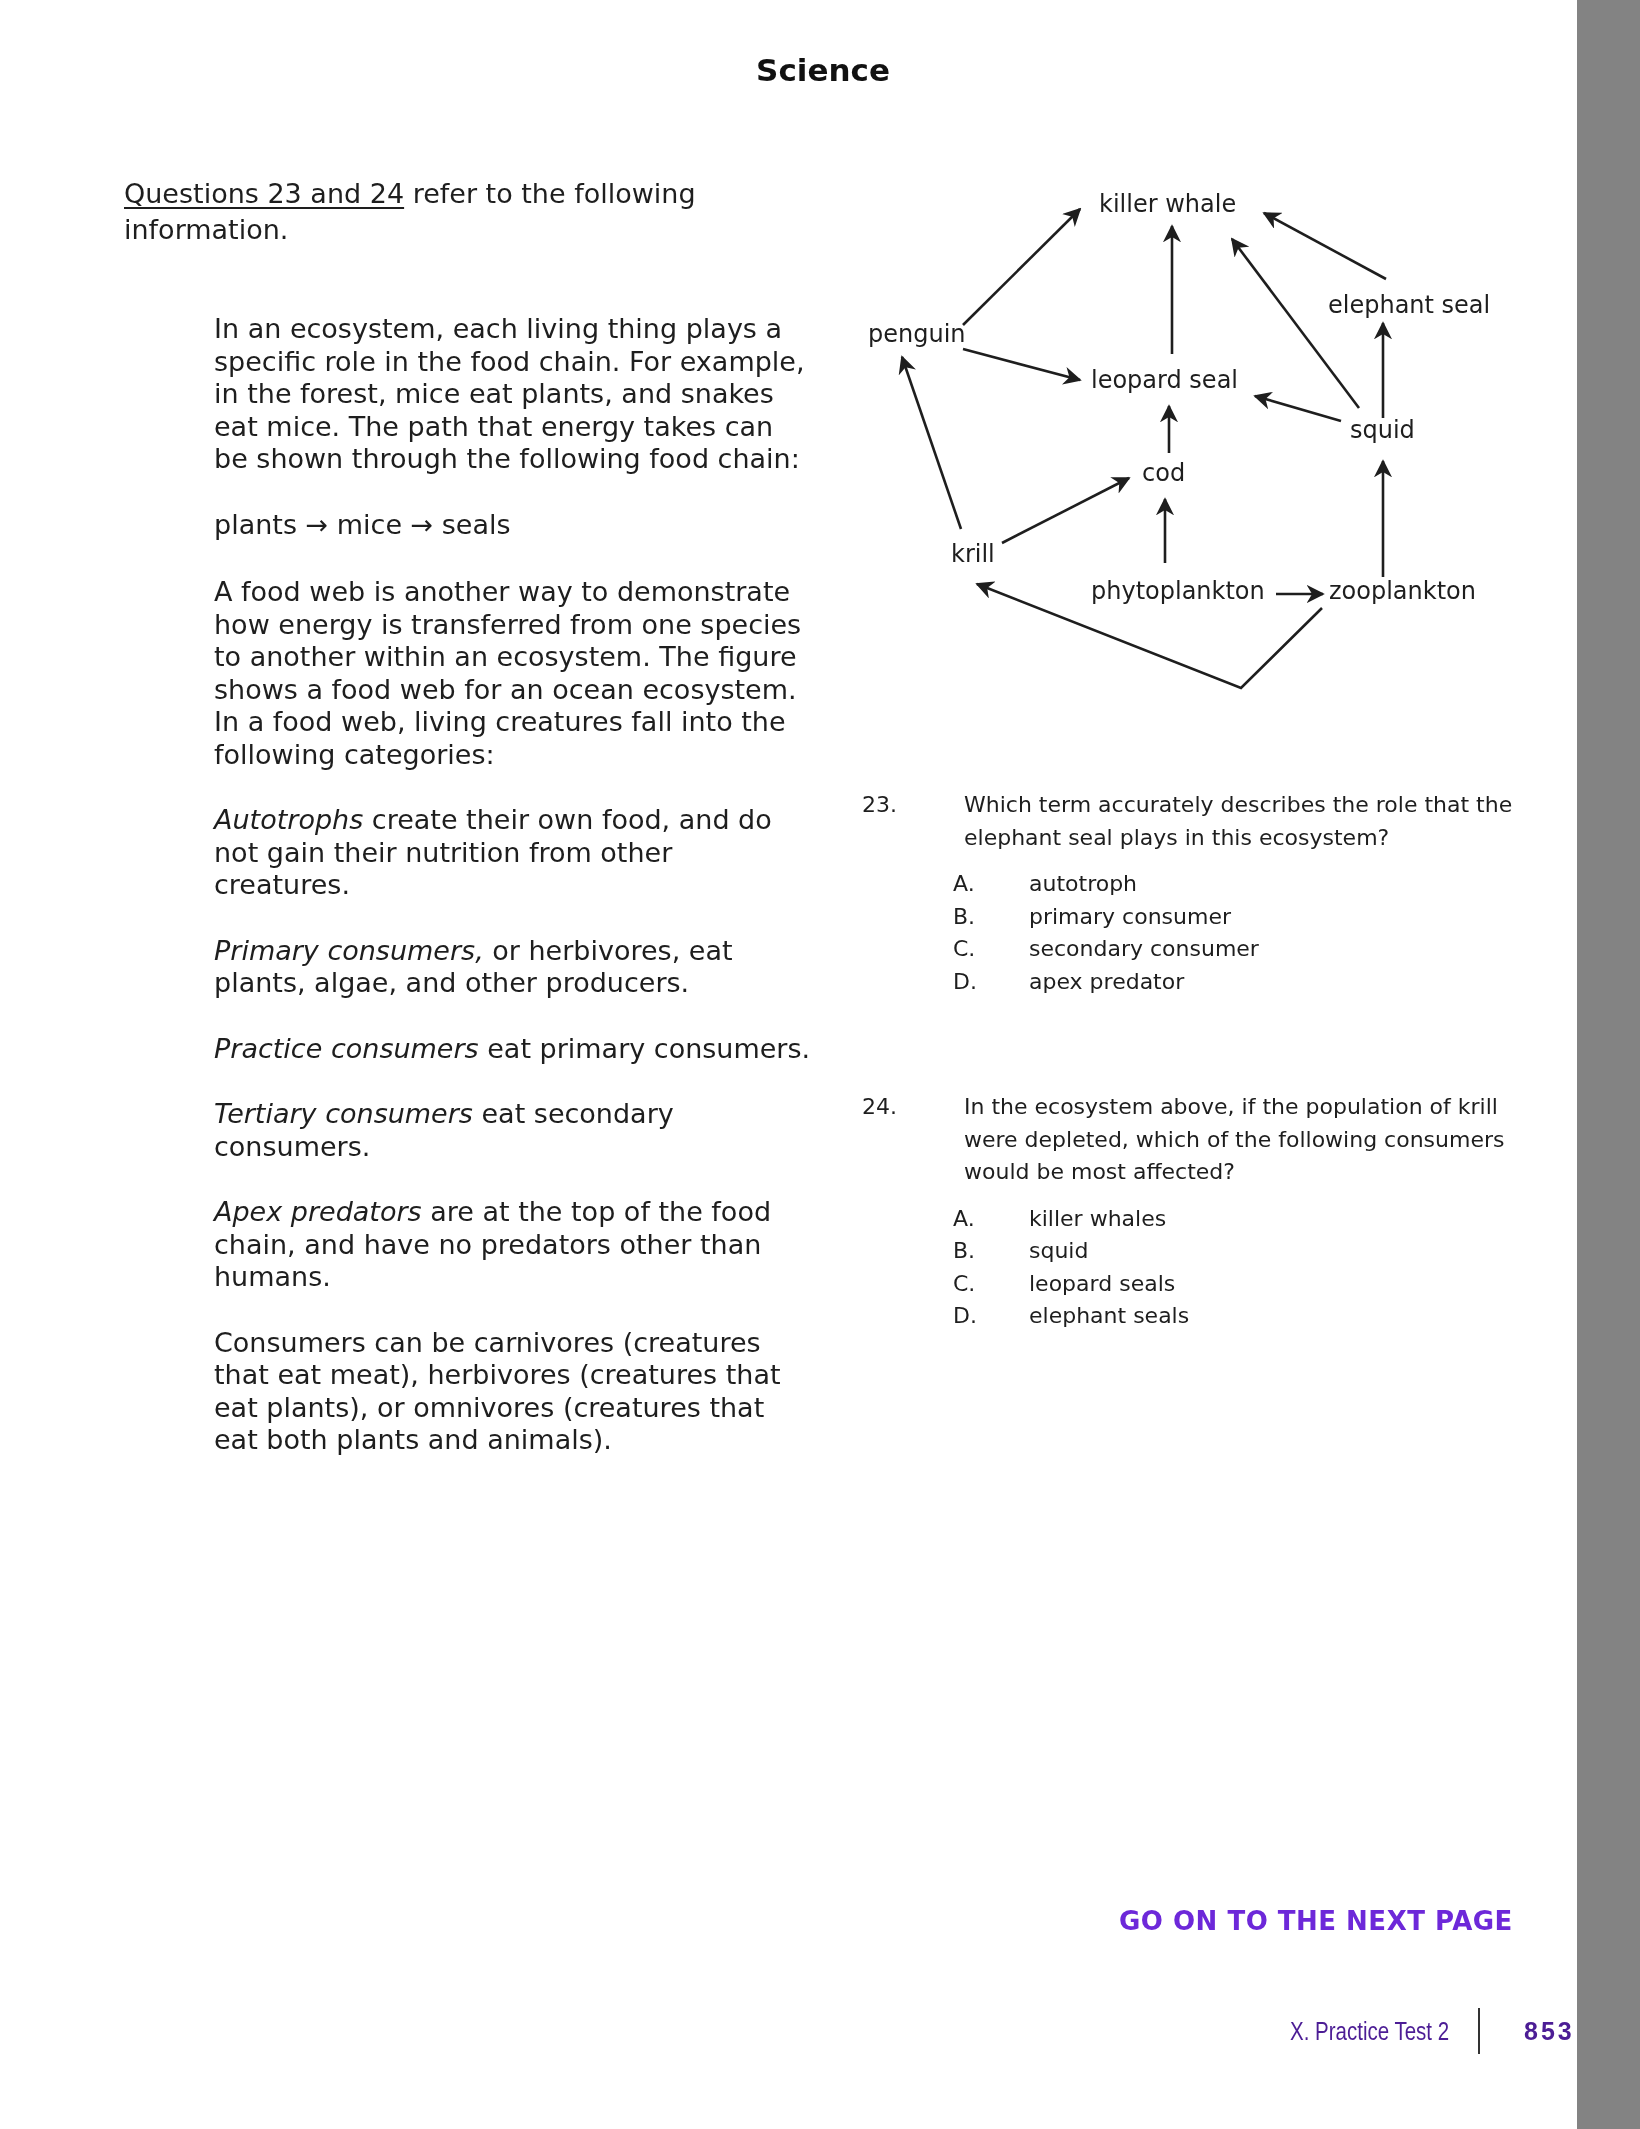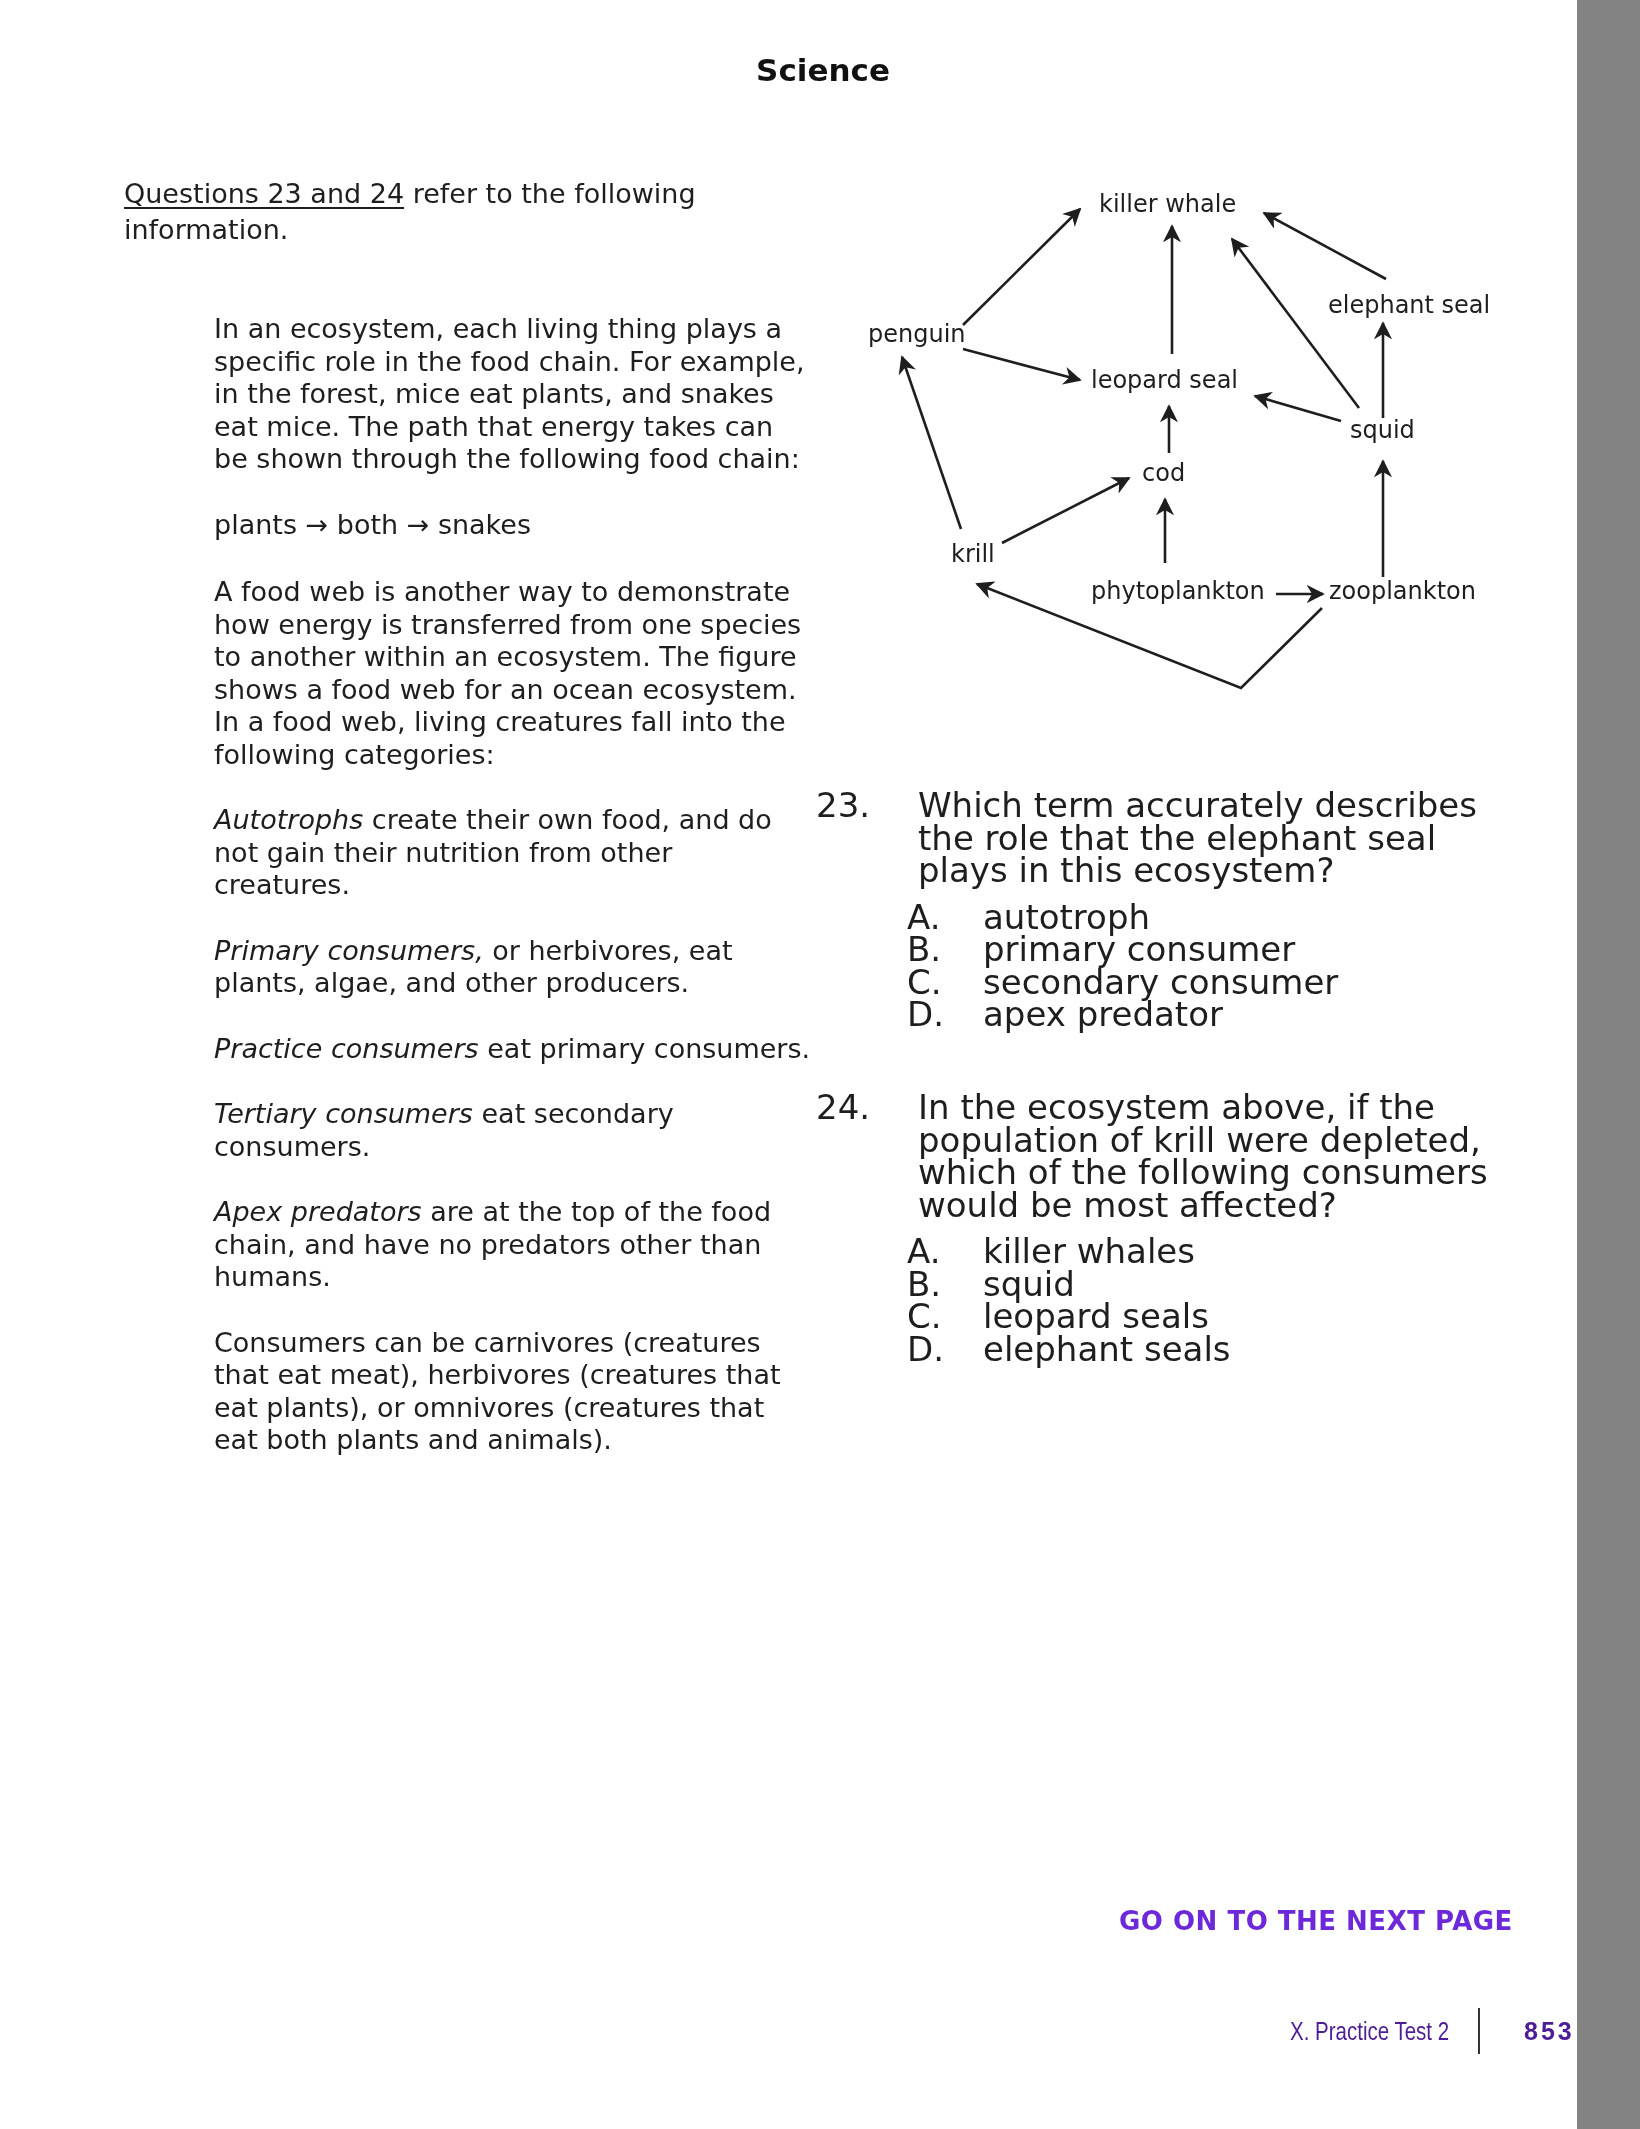--- a/index.html
+++ b/index.html
@@ -8,21 +8,21 @@
   .sidebar { position:absolute; left:1577px; top:0; width:63px; height:2129px; background:#838383; }
   .title { position:absolute; left:0; width:1646px; top:52px; text-align:center; font-weight:bold; font-size:31px; color:#111; }
   .intro { position:absolute; left:124px; top:176px; width:640px; font-size:27px; line-height:36px; }
   .intro u { text-decoration:underline; text-underline-offset:4px; }
   .passage { position:absolute; left:214px; top:313px; width:600px; font-size:27px; line-height:32.5px; }
   .passage p { margin:0 0 33px 0; }
   .passage p.chain { margin-bottom:35px; }
   .passage i { font-style:italic; }
   .diagram { position:absolute; left:0; top:0; width:1640px; height:2129px; pointer-events:none; }
   .diagram text { font-family:"DejaVu Sans", sans-serif; font-size:24px; fill:#1e1e1e; }
-  .q { position:absolute; left:816px; width:680px; font-size:34px; line-height:32.5px; }
+  .q { position:absolute; left:862px; width:680px; font-size:22px; line-height:32.5px; }
   .q .num { position:absolute; left:0; top:0; }
   .q .stem { margin-left:102px; }
   .q .opts { margin-left:91px; margin-top:14px; }
   .q .opt { display:flex; }
   .q .opt .letter { width:76px; }
   .goon { position:absolute; left:1119px; top:1906px; font-weight:bold; font-size:26px; letter-spacing:0.5px; color:#6d28d9; }
   .footer { position:absolute; top:2008px; left:1290px; font-family:"Liberation Sans", sans-serif; font-size:25px; color:#4c1d95; display:flex; align-items:center; }
   .footer .sec { transform:scaleX(0.82); transform-origin:left; display:inline-block; width:178px; white-space:nowrap; }
   .footer .divider { width:2px; height:46px; background:#333; margin:0 16px 0 10px; }
   .footer .page { font-weight:bold; letter-spacing:3px;margin-left:28px; }
@@ -33,21 +33,21 @@
 <div class="sidebar"></div>
 
 <div class="title">Science</div>
 
 <div class="intro">
   <u>Questions 23 and 24</u><span> refer to the following information.</span>
 </div>
 
 <div class="passage">
   <p>In an ecosystem, each living thing plays a specific role in the food chain. For example, in the forest, mice eat plants, and snakes eat mice. The path that energy takes can be shown through the following food chain:</p>
-  <p class="chain">plants → both → snakes</p>
+  <p class="chain">plants → mice → seals</p>
   <p>A food web is another way to demonstrate how energy is transferred from one species to another within an ecosystem. The figure shows a food web for an ocean ecosystem. In a food web, living creatures fall into the following categories:</p>
   <p><i>Autotrophs</i><span> create their own food, and do not gain their nutrition from other creatures.</span></p>
   <p><i>Primary consumers,</i><span> or herbivores, eat plants, algae, and other producers.</span></p>
   <p><i>Practice consumers</i><span> eat primary consumers.</span></p>
   <p><i>Tertiary consumers</i><span> eat secondary consumers.</span></p>
   <p><i>Apex predators</i><span> are at the top of the food chain, and have no predators other than humans.</span></p>
   <p>Consumers can be carnivores (creatures that eat meat), herbivores (creatures that eat plants), or omnivores (creatures that eat both plants and animals).</p>
 </div>
 
 <svg class="diagram" viewBox="0 0 1640 2129" xmlns="http://www.w3.org/2000/svg">

